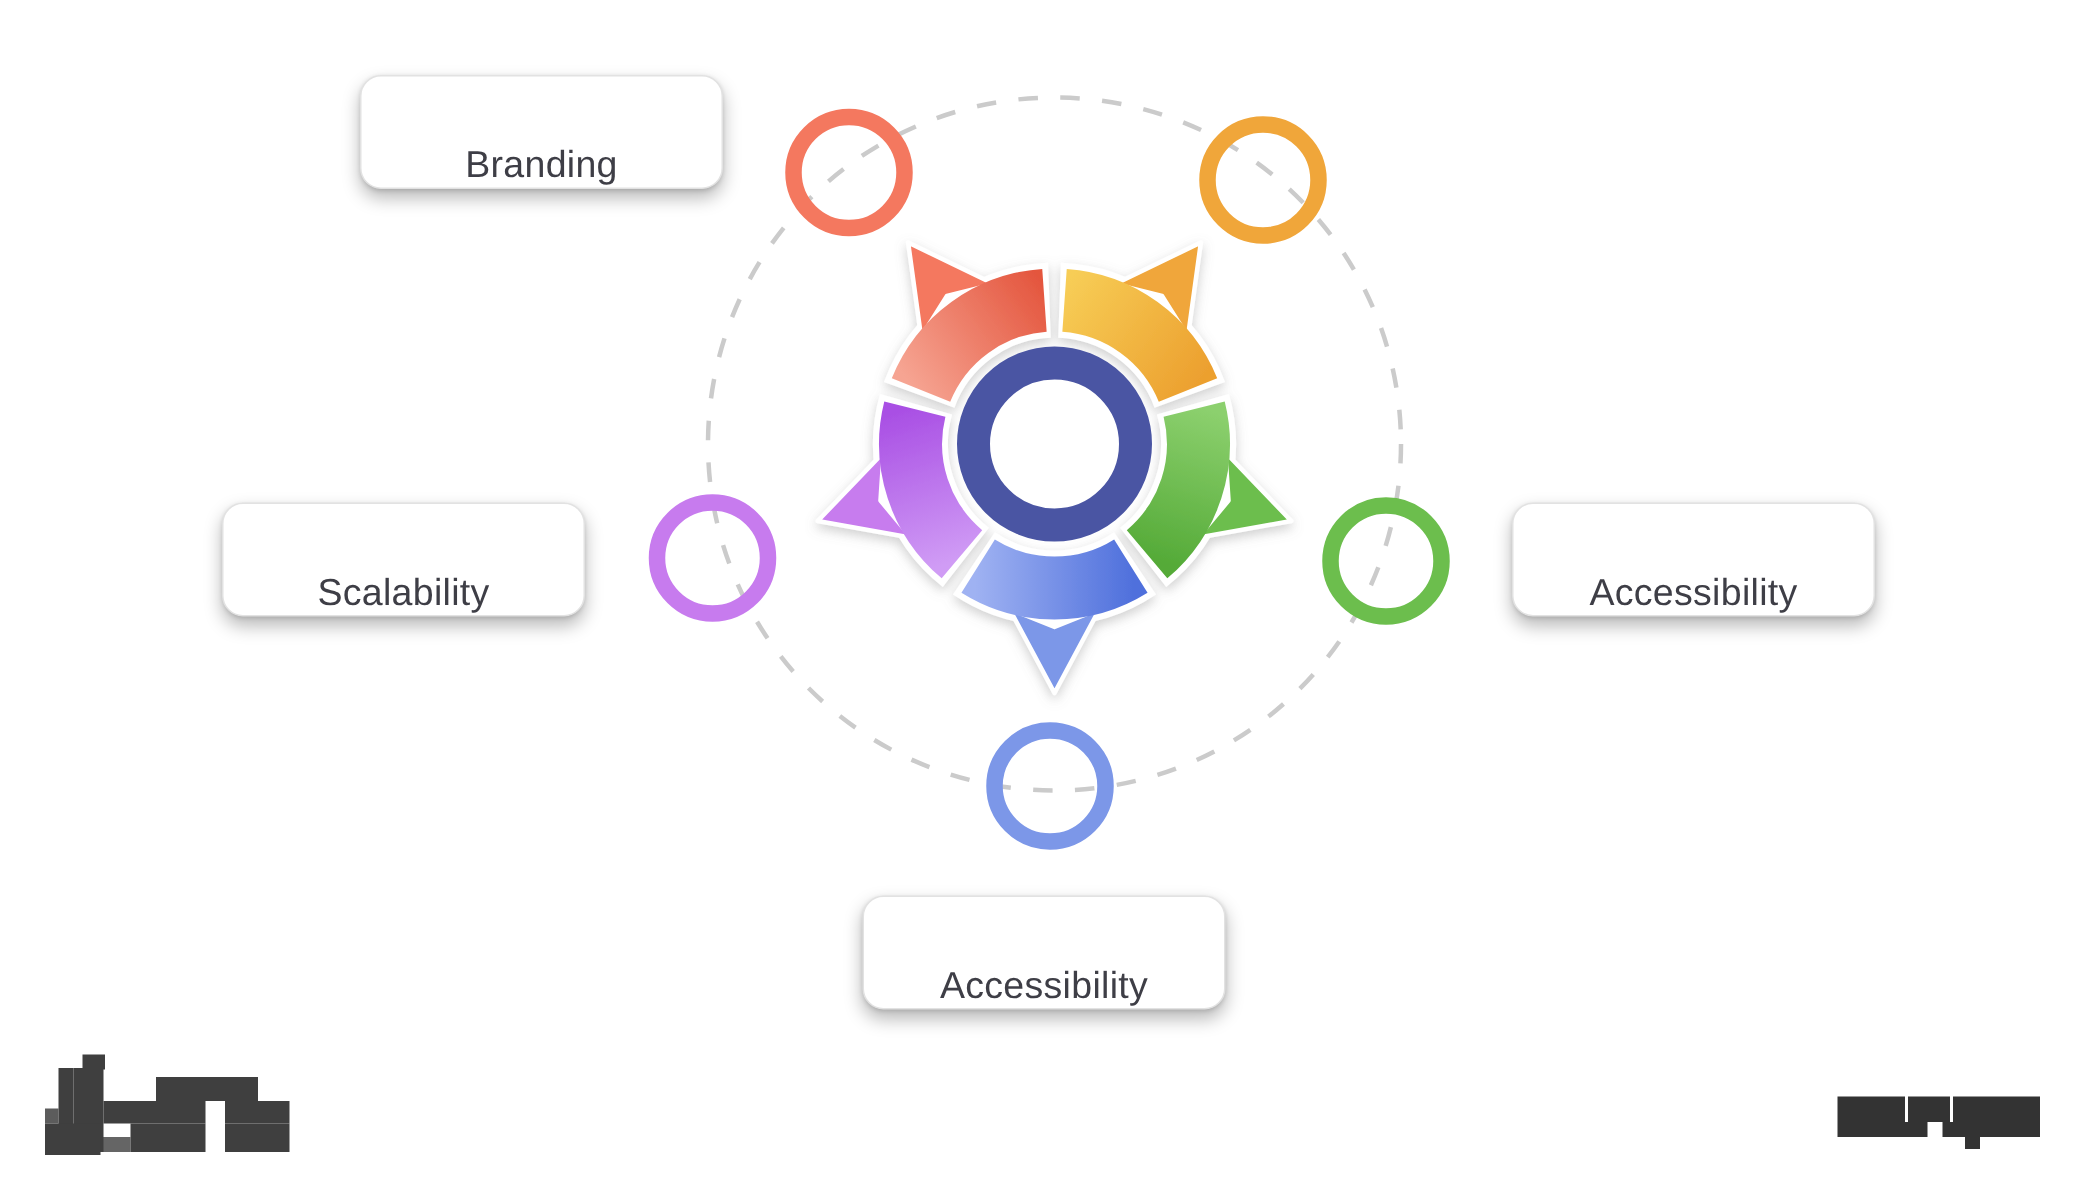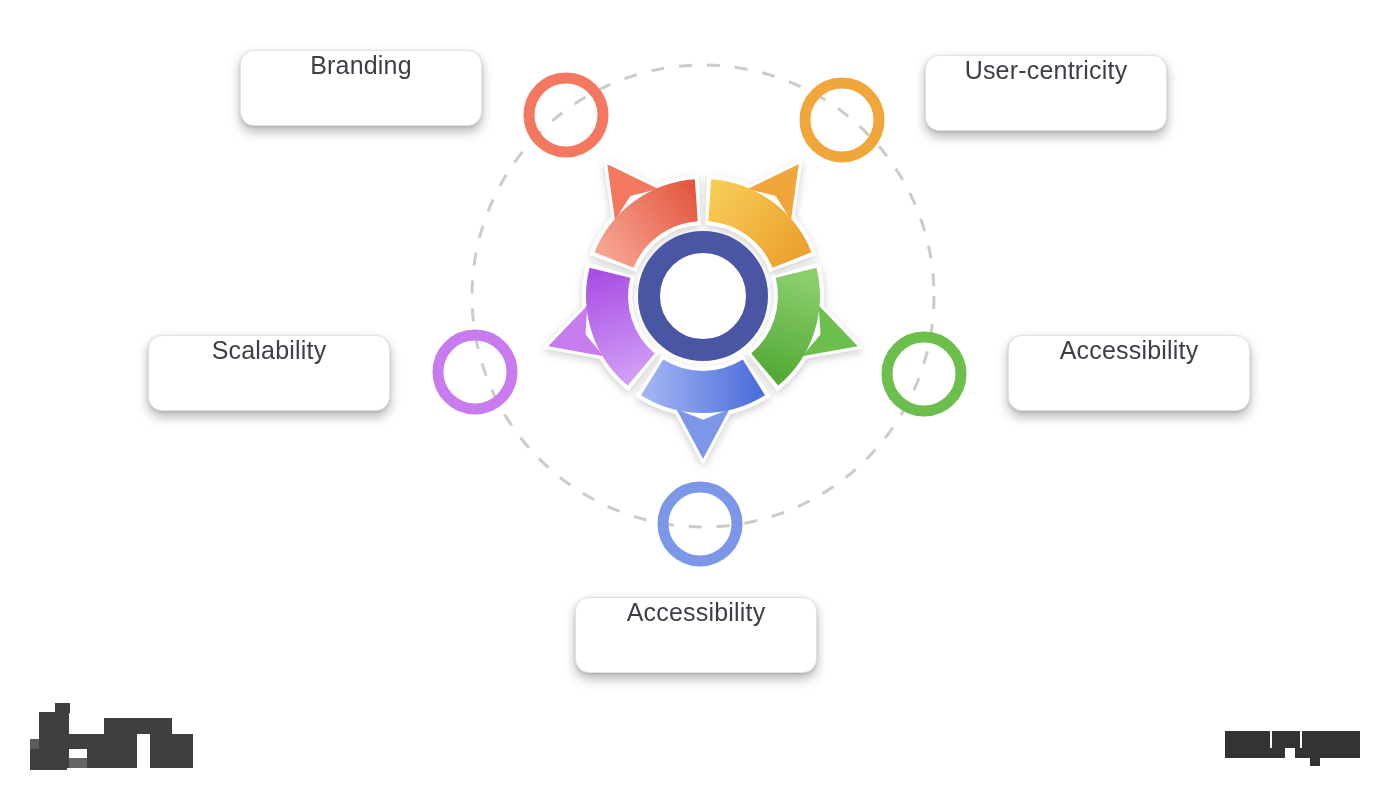--- a/index.html
+++ b/index.html
@@ -18,21 +18,21 @@
   }
   .label-box {
     position: absolute;
     width: 240px;
     height: 74px;
     background: #ffffff;
     border: 1px solid #e2e2e2;
     border-radius: 14px;
     box-shadow: 0 6px 12px rgba(0,0,0,0.28), 0 1px 3px rgba(0,0,0,0.12);
     display: flex;
-    align-items: flex-start;
+    align-items: flex-end;
     justify-content: center;
   }
   .label-box span {
     font-size: 25px;
     color: #3e3e46;
     font-weight: 400;
     letter-spacing: 0.2px;
   }
   .pos-branding       { left: 240px;  top: 50px;  }
   .pos-user-centricity{ left: 925px;  top: 55px;  }
@@ -123,23 +123,20 @@
       <rect x="1302" y="731" width="58" height="17"></rect>
       <rect x="1225" y="748" width="60" height="10"></rect>
       <rect x="1295" y="748" width="65" height="10"></rect>
       <rect x="1310" y="758" width="10" height="8"></rect>
     </g>
   </svg>
 
   <div class="label-box pos-branding">
     <span>Branding</span>
   </div>
-  <div class="label-box pos-user-centricity">
-    <span>User-centricity</span>
-  </div>
   <div class="label-box pos-responsiveness">
     <span>Accessibility</span>
   </div>
   <div class="label-box pos-scalability">
     <span>Scalability</span>
   </div>
   <div class="label-box pos-accessibility">
     <span>Accessibility</span>
   </div>
 

